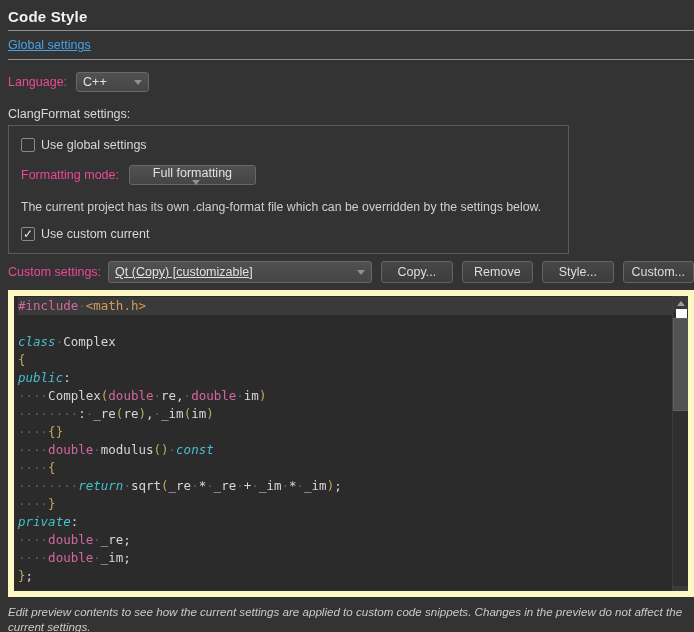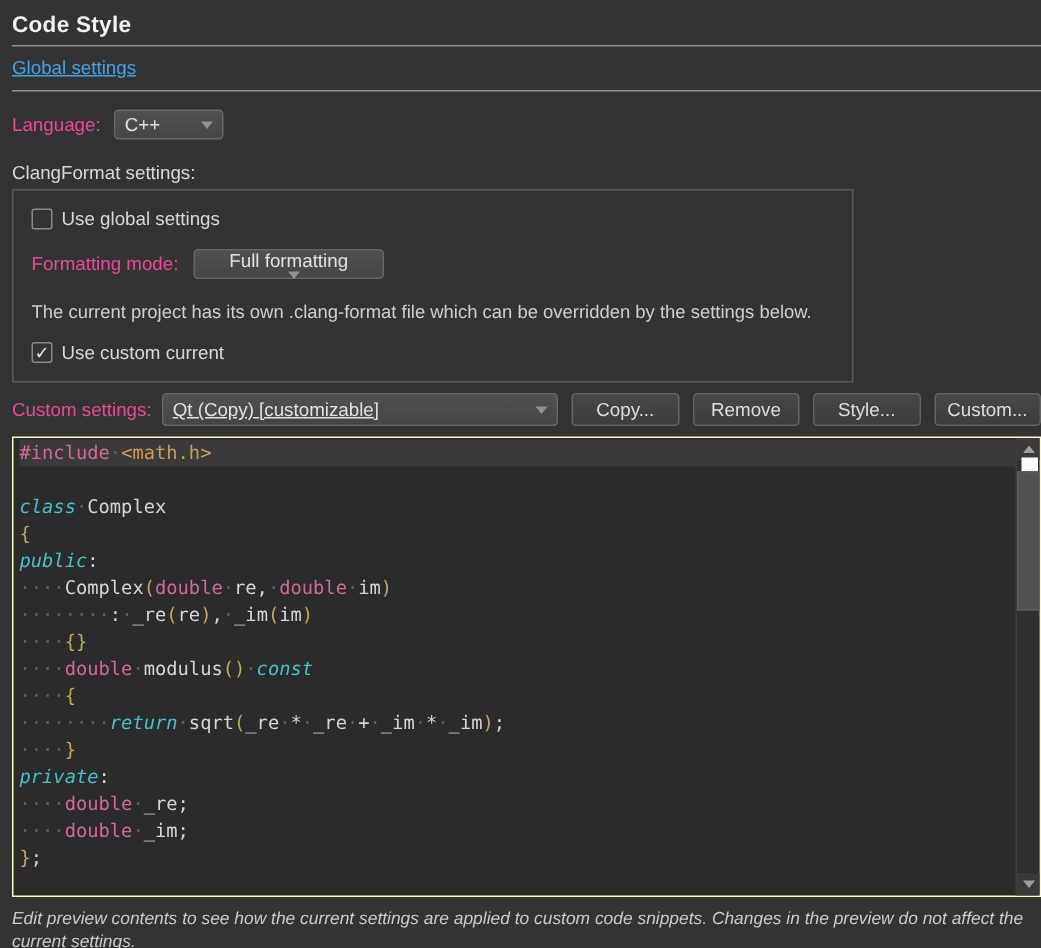--- a/index.html
+++ b/index.html
@@ -58,21 +58,21 @@
   .btn {
     flex:1; height:22px; margin-left:9px;
     background:linear-gradient(#474747,#3d3d3d);
     border:1px solid #646464; border-radius:3px;
     color:#dedede; font-size:12.5px; font-family:"Liberation Sans", sans-serif;
     cursor:default;
   }
 
   .editor {
     position:relative; margin-top:7px; width:686px; height:307px;
-    background:#2b2b2b; border:1px solid #fef9c3; overflow:hidden;
+    background:#2b2b2b; border:6px solid #fef9c3; overflow:hidden;
   }
   .code {
     font-family:"DejaVu Sans Mono", monospace; font-size:12.5px; line-height:18px;
     padding:1px 0 0 4px; white-space:pre;
   }
   .code-line { height:18px; width:668px; }
   .code-line.hl { background:#3a3a3a; }
   .tok-kw  { color:#d4689c; }
   .tok-inc { color:#cf9a58; }
   .tok-key { color:#45c0cb; font-style:italic; }

